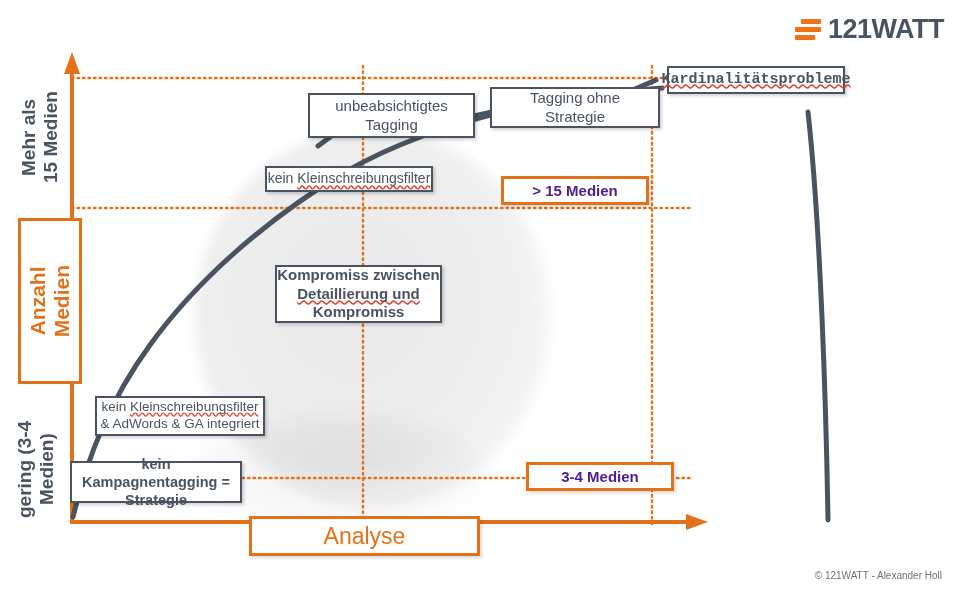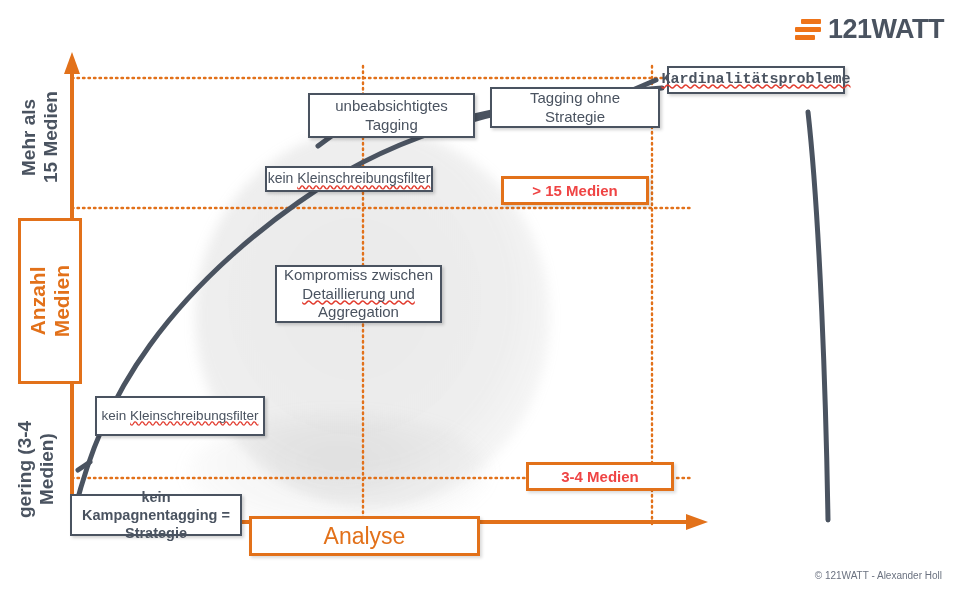--- a/index.html
+++ b/index.html
@@ -52,21 +52,21 @@
     line-height:1.25;
     box-shadow:2px 2px 3px rgba(0,0,0,0.18);
   }
   .obox{
     position:absolute;
     background:#ffffff;
     border:3px solid #E2711A;
     box-sizing:border-box;
     display:flex;align-items:center;justify-content:center;
     text-align:center;
-    color:#ef4444;
+    color:#4c1d95;
     font-weight:bold;
     box-shadow:2px 2px 3px rgba(0,0,0,0.15);
   }
 
   .sp{ 
     text-decoration:underline;
     text-decoration-color:#E23B2E;
     text-decoration-style:wavy;
     text-decoration-skip-ink:none;
     text-underline-offset:1px;
@@ -190,35 +190,36 @@
       <span>Strategie</span>
     </span>
   </div>
 
   <div class="gbox" style="left:265px;top:166px;width:168px;height:26px;font-size:14px;">
     <span>
       <span>kein </span><span class="sp">Kleinschreibungsfilter</span>
     </span>
   </div>
 
-  <div class="gbox" style="left:275px;top:265px;width:167px;height:58px;font-size:15px;font-weight:normal;">
+  <div class="gbox" style="left:275px;top:265px;width:167px;height:58px;font-size:15px;font-weight:bold;">
     <span>
       <span>Kompromiss zwischen</span><br>
       <span class="sp">Detaillierung und</span><br>
-      <span>Aggregation</span>
+      <span>Kompromiss</span>
     </span>
   </div>
 
   <div class="gbox" style="left:95px;top:396px;width:170px;height:40px;font-size:13.5px;">
     <span>
       <span>kein </span><span class="sp">Kleinschreibungsfilter</span><br>
-    </span>
-  </div>
-
-  <div class="gbox" style="left:70px;top:494px;width:172px;height:42px;font-size:14.5px;font-weight:bold;">
+      <span>&amp; AdWords &amp; GA integriert</span>
+    </span>
+  </div>
+
+  <div class="gbox" style="left:70px;top:461px;width:172px;height:42px;font-size:14.5px;font-weight:bold;">
     <span>
       <span>kein Kampagnentagging =</span><br>
       <span>Strategie</span>
     </span>
   </div>
 
   <div class="copyright">© 121WATT - Alexander Holl</div>
 
 </div>
 

